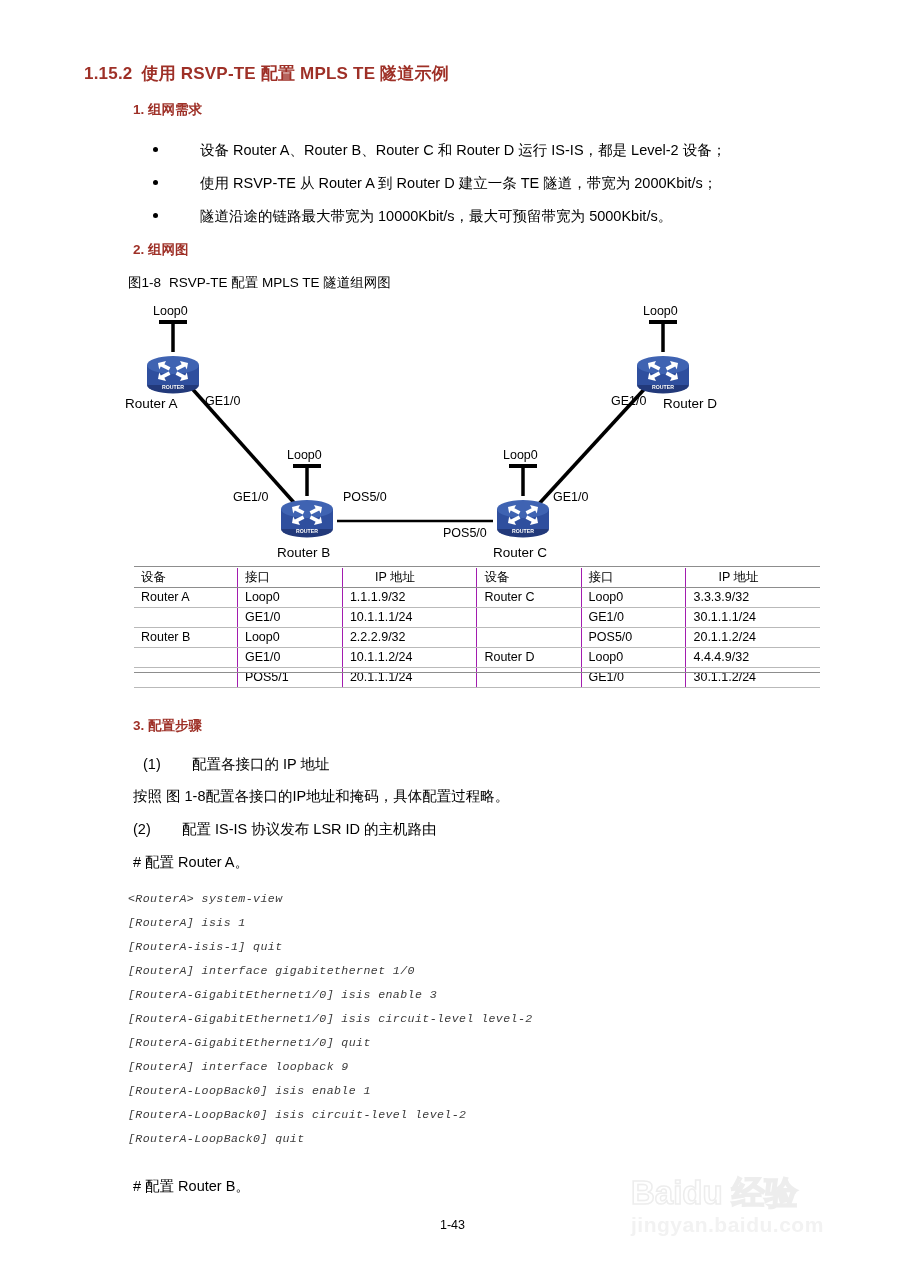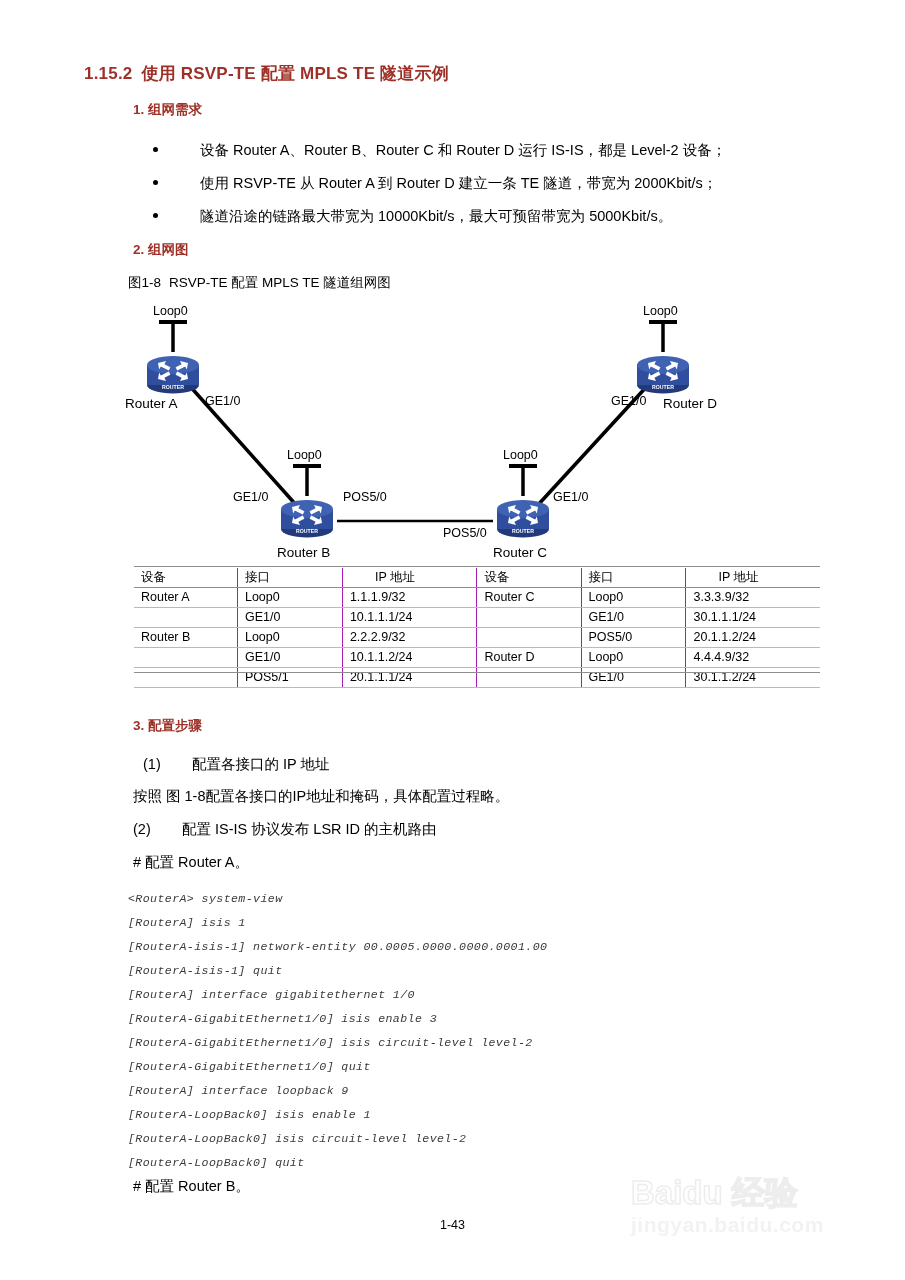--- a/index.html
+++ b/index.html
@@ -418,21 +418,20 @@
 
   <div class="body-line" style="left:133px; top:820px;">
     <span class="step-num">(2)</span><span>配置 IS-IS 协议发布 LSR ID 的主机路由</span>
   </div>
 
   <div class="body-line" style="left:133px; top:853px;"># 配置 Router A。</div>
 
   <div class="code">
     <div class="code-line">&lt;RouterA&gt; system-view</div>
     <div class="code-line">[RouterA] isis 1</div>
-    <div class="code-line">[RouterA-isis-1] network-entity 00.0005.0000.0000.0001.00</div>
     <div class="code-line">[RouterA-isis-1] quit</div>
     <div class="code-line">[RouterA] interface gigabitethernet 1/0</div>
     <div class="code-line">[RouterA-GigabitEthernet1/0] isis enable 3</div>
     <div class="code-line">[RouterA-GigabitEthernet1/0] isis circuit-level level-2</div>
     <div class="code-line">[RouterA-GigabitEthernet1/0] quit</div>
     <div class="code-line">[RouterA] interface loopback 9</div>
     <div class="code-line">[RouterA-LoopBack0] isis enable 1</div>
     <div class="code-line">[RouterA-LoopBack0] isis circuit-level level-2</div>
     <div class="code-line">[RouterA-LoopBack0] quit</div>
   </div>

